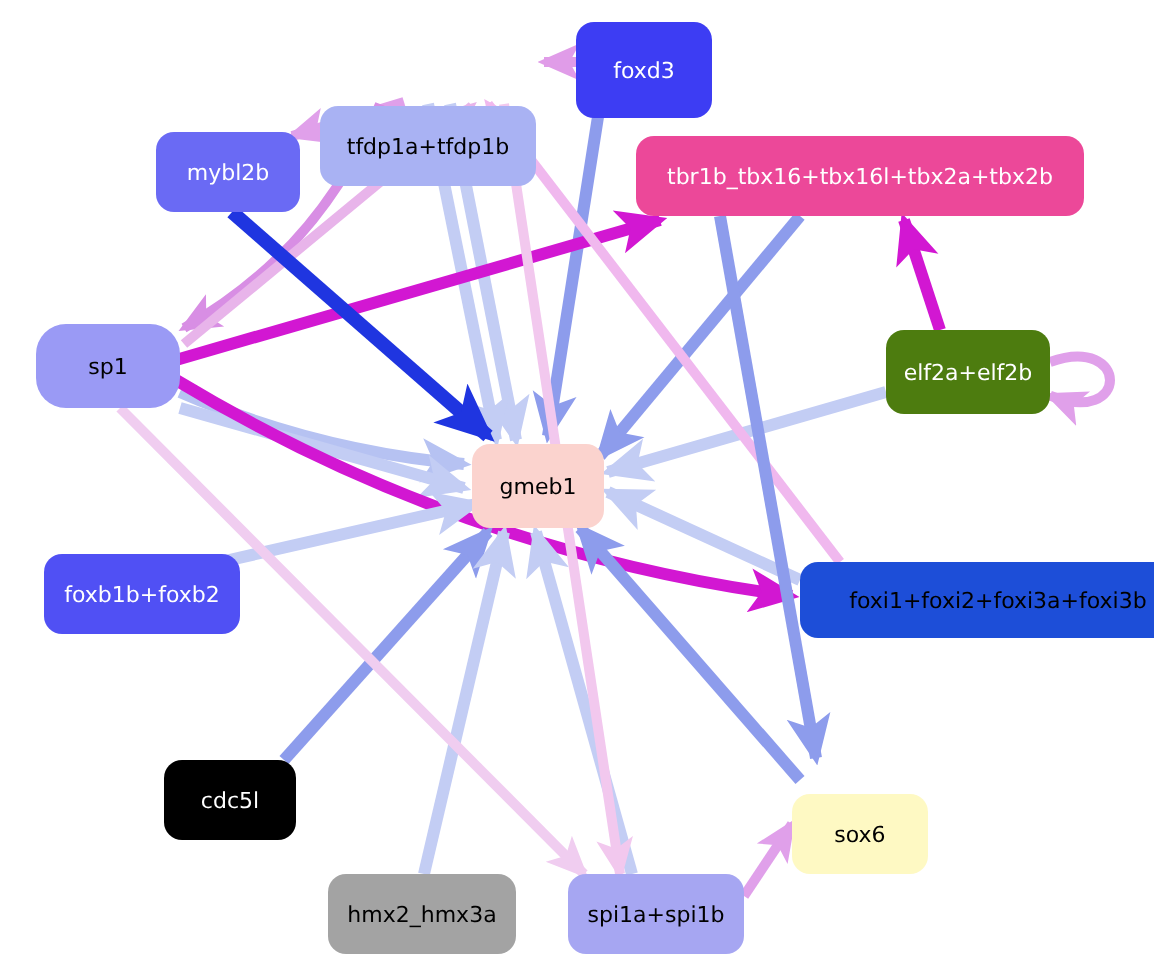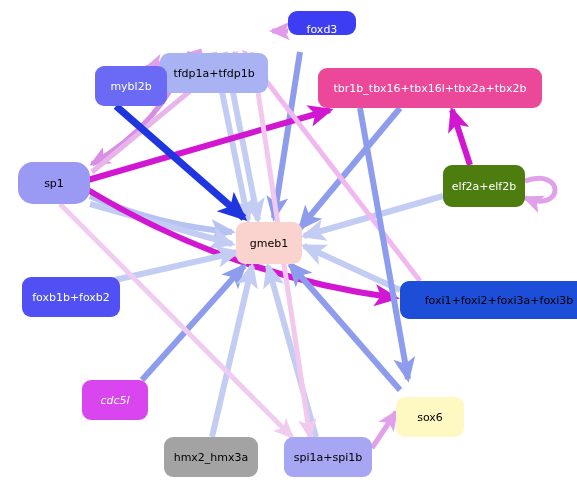--- a/index.html
+++ b/index.html
@@ -120,45 +120,45 @@
       <path d="M252,52 L310,437" fill="none" stroke="#f2c8ee" stroke-width="5" stroke-linecap="butt" marker-end="url(#ah9)"></path>
       <path d="M60,204 L292,437" fill="none" stroke="#f0cdf0" stroke-width="5" stroke-linecap="butt" marker-end="url(#ah10)"></path>
       <path d="M420,281 L244,52" fill="none" stroke="#f0b8ee" stroke-width="5" stroke-linecap="butt" marker-end="url(#ah11)"></path>
       <path d="M372,448 L396,412" fill="none" stroke="#e0a0ea" stroke-width="5" stroke-linecap="butt" marker-end="url(#ah1)"></path>
       <path d="M360,108 L408,379" fill="none" stroke="#8d9cec" stroke-width="6" stroke-linecap="butt" marker-end="url(#ah5)"></path>
     </svg>
   <div id="node-layer">
       <div class="node" style="left: 160px; top: 11px; width: 108px; height: 40px; background: rgb(169, 178, 243); color: rgb(0, 0, 0); margin-top: 42px;">
         <span class="node-label">tfdp1a+tfdp1b</span>
       </div>
-      <div class="node" style="left: 288px; top: 11px; width: 68px; height: 24px; background: rgb(61, 61, 243); color: rgb(255, 255, 255); align-items: flex-end;">
+      <div class="node" style="left: 288px; top: 11px; width: 68px; height: 48px; background: rgb(61, 61, 243); color: rgb(255, 255, 255);">
         <span class="node-label">foxd3</span>
       </div>
-      <div class="node" style="left: 78px; top: 66px; width: 72px; height: 40px; background: rgb(106, 106, 244); color: rgb(255, 255, 255); margin-left: 17px;">
+      <div class="node" style="left: 78px; top: 66px; width: 72px; height: 40px; background: rgb(106, 106, 244); color: rgb(255, 255, 255);">
         <span class="node-label">mybl2b</span>
       </div>
       <div class="node" style="left: 318px; top: 68px; width: 224px; height: 40px; background: #ec4899; color: rgb(255, 255, 255);">
         <span class="node-label">tbr1b_tbx16+tbx16l+tbx2a+tbx2b</span>
       </div>
       <div class="node" style="left: 18px; top: 162px; width: 72px; height: 42px; background: rgb(154, 154, 245); color: rgb(0, 0, 0); border-radius: 15px;">
         <span class="node-label">sp1</span>
       </div>
       <div class="node" style="left: 443px; top: 165px; width: 82px; height: 42px; background: #4d7c0f; color: rgb(255, 255, 255);">
         <span class="node-label">elf2a+elf2b</span>
       </div>
       <div class="node" style="left: 236px; top: 222px; width: 66px; height: 42px; background: rgb(251, 211, 206); color: rgb(0, 0, 0);">
         <span class="node-label">gmeb1</span>
       </div>
       <div class="node" style="left: 8px; top: 277px; width: 98px; height: 40px; background: rgb(80, 80, 244); color: rgb(255, 255, 255); margin-left: 14px;">
         <span class="node-label">foxb1b+foxb2</span>
       </div>
       <div class="node" style="left: 400px; top: 281px; width: 198px; height: 38px; background: #1d4ed8; color: rgb(0, 0, 0);">
         <span class="node-label">foxi1+foxi2+foxi3a+foxi3b</span>
       </div>
-      <div class="node" style="left: 82px; top: 380px; width: 66px; height: 40px; background: #d946ef; color: rgb(255, 255, 255); font-style: italic;">
+      <div class="node" style="left: 82px; top: 380px; width: 66px; height: 40px; background: #000000; color: rgb(255, 255, 255);">
         <span class="node-label">cdc5l</span>
       </div>
       <div class="node" style="left: 396px; top: 397px; width: 68px; height: 40px; background: #fef9c3; color: rgb(0, 0, 0); justify-content: center;">
         <span class="node-label">sox6</span>
       </div>
       <div class="node" style="left: 164px; top: 437px; width: 94px; height: 40px; background: #a3a3a3; color: rgb(0, 0, 0);">
         <span class="node-label">hmx2_hmx3a</span>
       </div>
       <div class="node" style="left: 284px; top: 437px; width: 88px; height: 40px; background: rgb(166, 166, 242); color: rgb(0, 0, 0);">
         <span class="node-label">spi1a+spi1b</span>

